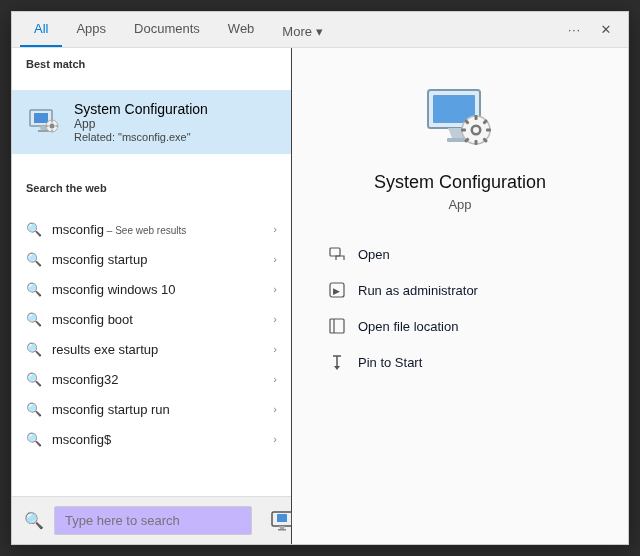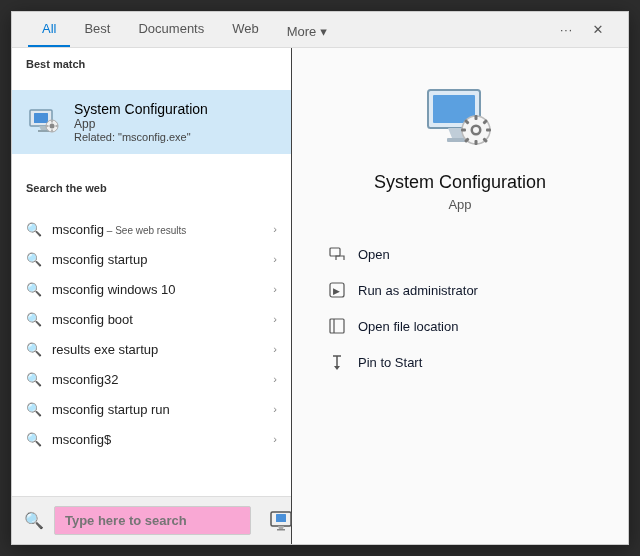--- a/index.html
+++ b/index.html
@@ -21,21 +21,21 @@
       flex-direction: column;
       box-shadow: 0 4px 20px rgba(0,0,0,0.4);
     }
     
     .titlebar {
       height: 36px;
       background: #f0f0f0;
       display: flex;
       align-items: center;
       justify-content: space-between;
-      padding: 0 16px;
+      padding: 0 8px;
       border-bottom: 1px solid #ddd;
     }
     .titlebar-tabs {
       display: flex;
       align-items: flex-end;
       height: 100%;
     }
     .tab {
       padding: 6px 14px;
       font-size: 13px;
@@ -182,27 +182,26 @@
       padding: 0 12px;
       gap: 10px;
     }
     .search-bar-icon {
       font-size: 16px;
       color: #555;
     }
     .search-input {
       flex: 1;
       border: 1px solid #ccc;
-      background: #f9a8d4;
+      background: #c4b5fd;
       padding: 6px 10px;
       font-size: 13px;
       color: #555;
       outline: none;
       border-radius: 2px;
-      font-weight: bold;
     }
     
     .taskbar-icons {
       display: flex;
       align-items: center;
       gap: 6px;
       margin-left: 4px;
     }
     .taskbar-icon {
       width: 32px;
@@ -273,21 +272,21 @@
     }
   </style>
 </head>
 <body>
 
 <div class="window">
 
   <div class="titlebar">
     <div class="titlebar-tabs">
       <div class="tab active">All</div>
-      <div class="tab">Best</div>
+      <div class="tab">Apps</div>
       <div class="tab">Documents</div>
       <div class="tab">Web</div>
       <div class="tab tab-more">
         <span>More</span>
         <span>▾</span>
       </div>
     </div>
     <div class="titlebar-controls">
       <button class="ctrl-btn">···</button>
       <button class="ctrl-btn close">✕</button>

